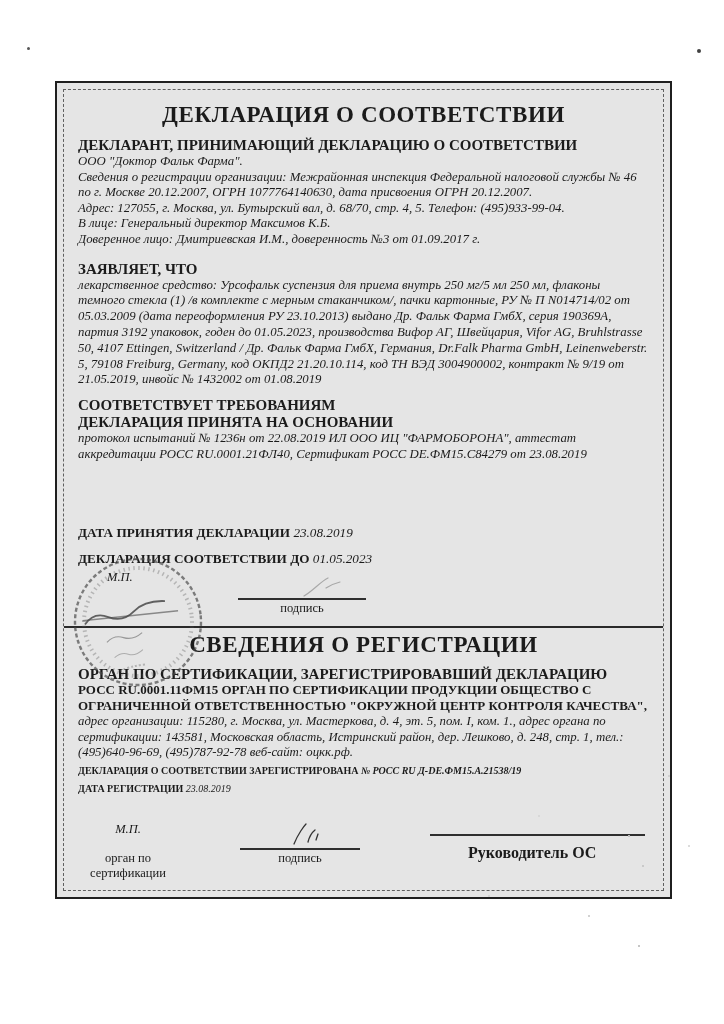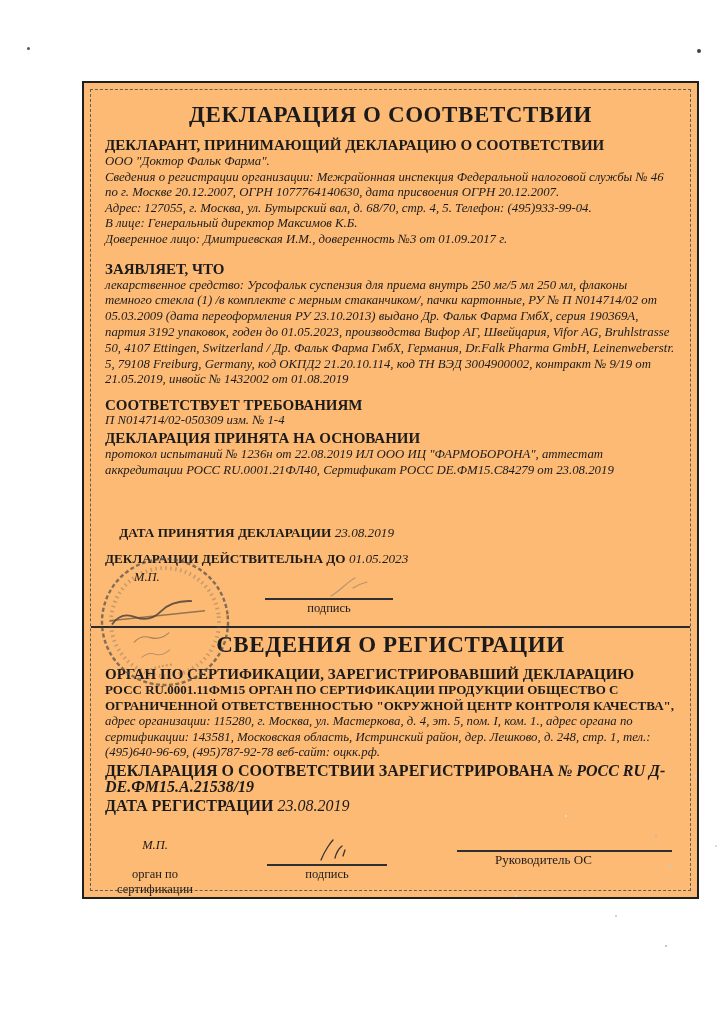--- a/index.html
+++ b/index.html
@@ -7,21 +7,21 @@
     width:724px;height:1024px;position:relative;overflow:hidden;
     background:#ffffff;color:#1b1b1b;
     font-family:"Liberation Serif","DejaVu Serif",serif;
   }
   .corner-dot{position:absolute;background:#2c2c2c;border-radius:50%;}
   .dot-left{left:27px;top:47px;width:3px;height:3px;opacity:.8;}
   .dot-right{left:697px;top:49px;width:4px;height:4px;opacity:.9;}
 
   .doc{
     position:absolute;left:55px;top:81px;width:613px;height:814px;
-    border:2px solid #1f1f1f;background:#fdba74;margin-left:27px;
+    border:2px solid #1f1f1f;background:#e5e5e5;
   }
   .doc-inner{
     position:absolute;left:6px;top:6px;right:6px;bottom:6px;
     border:1px dashed #5f5f5f;
     padding:6px 14px;box-sizing:border-box;
   }
   .sec1{position:relative;height:524px;}
   .doc-title{
     text-align:center;font-weight:bold;font-size:23px;letter-spacing:.6px;
     margin-top:6px;
@@ -29,54 +29,54 @@
   .h-bold{font-weight:bold;font-size:15px;line-height:16px;}
   .declarant-h{margin-top:9px;}
   .it{font-style:italic;font-size:12.8px;line-height:15.6px;}
   .decl-lines{margin-top:1px;}
   .para{margin-top:1px;line-height:15.8px;}
   .declares-h{margin-top:13px;}
   .conforms-h{margin-top:9px;}
   .basis-h{margin-top:1px;}
 
   .dates{position:absolute;left:0;top:418px;}
-  .date-line{font-size:13.2px;line-height:26px;text-align:center;}
+  .date-line{font-size:13.2px;line-height:26px;}
   .date-line .lbl{font-weight:bold;}
   .date-line .val{font-style:italic;}
 
   .sig-row1{position:absolute;left:0;right:0;top:478px;display:flex;align-items:flex-start;}
   .sig-row1 .stamp-space{width:150px;flex:none;}
   .sig-col{width:128px;flex:none;margin-left:10px;position:relative;}
   .rule{border-top:2px solid #2f2f2f;}
   .sig-col .rule{margin-top:18px;}
   .caption{text-align:center;font-size:12.5px;padding-top:1px;}
   .fio-col{width:215px;flex:none;margin-left:40px;}
   .fio-col .name{text-align:center;font-size:13px;line-height:16px;padding-bottom:2px;}
   .faint-sign{position:absolute;left:62px;top:-6px;opacity:.55;}
 
   .divider{border-top:2px solid #2a2a2a;margin:0 -14px;}
 
   .sec2{position:relative;}
   .sec2 .doc-title{margin-top:4px;}
   .authority-h{margin-top:8px;}
   .bold-it{font-weight:bold;font-size:13px;line-height:16px;}
-  .reg-line{font-size:16px;line-height:16.5px;margin-top:2px;}
+  .reg-line{font-size:10px;line-height:16.5px;margin-top:2px;}
   .reg-line .lbl{font-weight:bold;}
   .reg-line .num{font-weight:bold;font-style:italic;}
   .reg-line .val{font-style:italic;}
 
   .sig-row2{display:flex;align-items:flex-start;margin-top:24px;}
   .mp-col{width:100px;flex:none;text-align:center;}
   .mp2{font-style:italic;font-size:12.5px;}
   .org-caption{font-size:12.5px;line-height:15px;margin-top:14px;}
   .sign2-col{width:120px;flex:none;margin-left:62px;position:relative;padding-top:26px;}
   .squiggle2{position:absolute;left:48px;top:-2px;}
   .role-col{flex:1;margin-left:70px;margin-right:4px;padding-top:12px;}
   .role-col .name{font-size:13px;line-height:16px;padding-left:38px;padding-bottom:2px;}
-  .role-col .role{font-weight:normal;font-size:13px;padding-left:38px;padding-top:0;}
+  .role-col .role{font-weight:bold;font-size:16px;padding-left:38px;padding-top:8px;}
 
   .stamp{
     position:absolute;left:14px;top:472px;width:134px;height:134px;z-index:3;
     transform:rotate(-6deg);opacity:.85;
   }
   .mp1{position:absolute;left:50px;top:487px;z-index:4;font-style:italic;font-size:12.5px;}
 
   .noise{position:absolute;right:40px;bottom:60px;width:2px;height:2px;background:#bbb;
     box-shadow:14px 30px 0 #c9c9c9, -40px 80px 0 #d2d2d2, 40px -60px 0 #cfcfcf,
       -90px -20px 0 #d8d8d8, 10px 110px 0 #c6c6c6, -140px 60px 0 #d5d5d5,
@@ -100,32 +100,31 @@
         <div class="it">Сведения о регистрации организации: Межрайонная инспекция Федеральной налоговой службы № 46 по г. Москве 20.12.2007, ОГРН 1077764140630, дата присвоения ОГРН 20.12.2007.</div>
         <div class="it">Адрес: 127055, г. Москва, ул. Бутырский вал, д. 68/70, стр. 4, 5. Телефон: (495)933-99-04.</div>
         <div class="it">В лице: Генеральный директор Максимов К.Б.</div>
         <div class="it">Доверенное лицо: Дмитриевская И.М., доверенность №3 от 01.09.2017 г.</div>
       </div>
 
       <div class="h-bold declares-h">ЗАЯВЛЯЕТ, ЧТО</div>
       <div class="it para">лекарственное средство: Урсофальк суспензия для приема внутрь 250 мг/5 мл 250 мл, флаконы темного стекла (1) /в комплекте с мерным стаканчиком/, пачки картонные, РУ № П N014714/02 от 05.03.2009 (дата переоформления РУ 23.10.2013) выдано Др. Фальк Фарма ГмбХ, серия 190369А, партия 3192 упаковок, годен до 01.05.2023, производства Вифор АГ, Швейцария, Vifor AG, Bruhlstrasse 50, 4107 Ettingen, Switzerland / Др. Фальк Фарма ГмбХ, Германия, Dr.Falk Pharma GmbH, Leinenweberstr. 5, 79108 Freiburg, Germany, код ОКПД2 21.20.10.114, код ТН ВЭД 3004900002, контракт № 9/19 от 21.05.2019, инвойс № 1432002 от 01.08.2019</div>
 
       <div class="h-bold conforms-h">СООТВЕТСТВУЕТ ТРЕБОВАНИЯМ</div>
-      <div class="it">П N014714/02-050309 изм. № 1-4</div>
 
       <div class="h-bold basis-h">ДЕКЛАРАЦИЯ ПРИНЯТА НА ОСНОВАНИИ</div>
       <div class="it para">протокол испытаний № 1236н от 22.08.2019 ИЛ ООО ИЦ "ФАРМОБОРОНА", аттестат аккредитации РОСС RU.0001.21ФЛ40, Сертификат РОСС DE.ФМ15.С84279 от 23.08.2019</div>
 
       <div class="dates">
         <div class="date-line">
           <span class="lbl">ДАТА ПРИНЯТИЯ ДЕКЛАРАЦИИ</span>
           <span class="val">23.08.2019</span>
         </div>
         <div class="date-line">
-          <span class="lbl">ДЕКЛАРАЦИИ ДЕЙСТВИТЕЛЬНА ДО</span>
+          <span class="lbl">ДЕКЛАРАЦИЯ СООТВЕТСТВИИ ДО</span>
           <span class="val">01.05.2023</span>
         </div>
       </div>
 
       <div class="sig-row1">
         <div class="stamp-space"></div>
         <div class="sig-col">
           <svg class="faint-sign" width="46" height="26" viewBox="0 0 46 26">
             <path d="M4,22 C14,16 20,8 28,4 M26,14 q6,-4 14,-6" stroke="#777" stroke-width="1.2" fill="none" stroke-linecap="round"></path>
           </svg>

